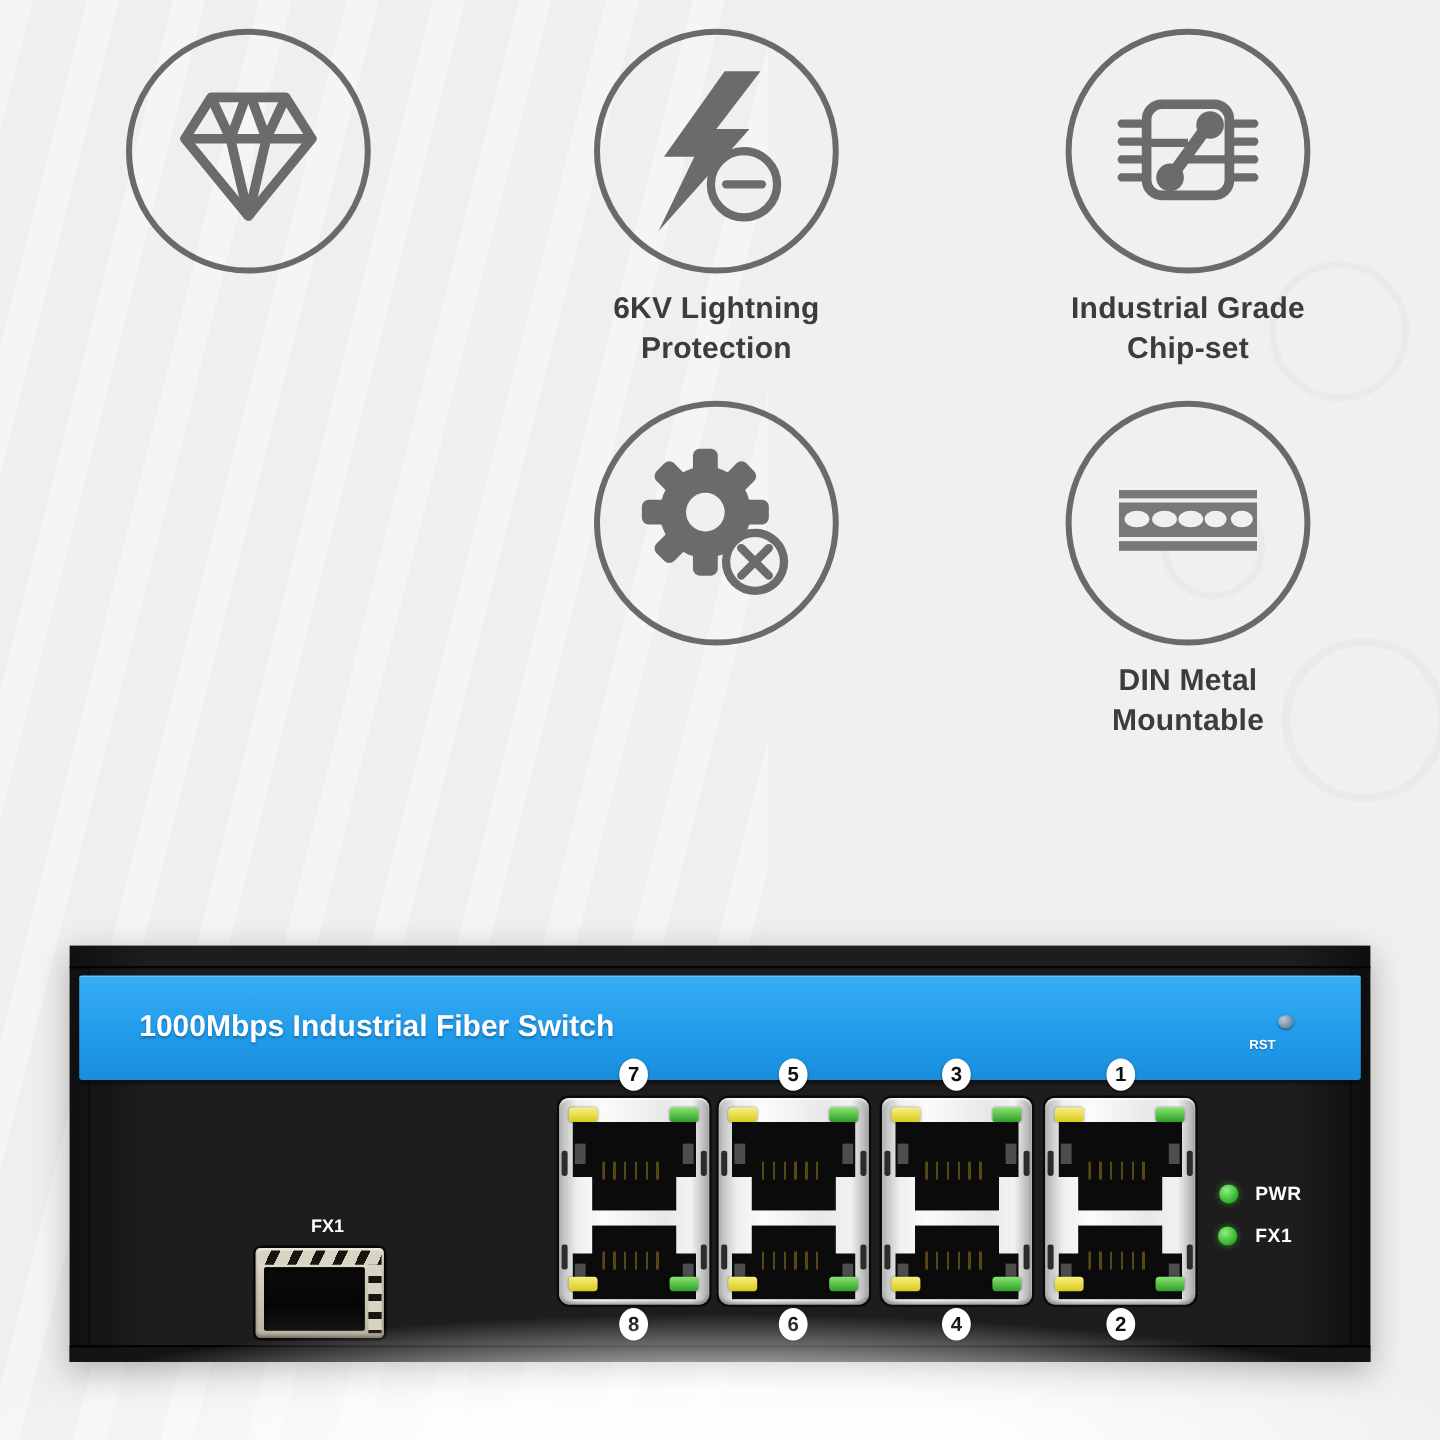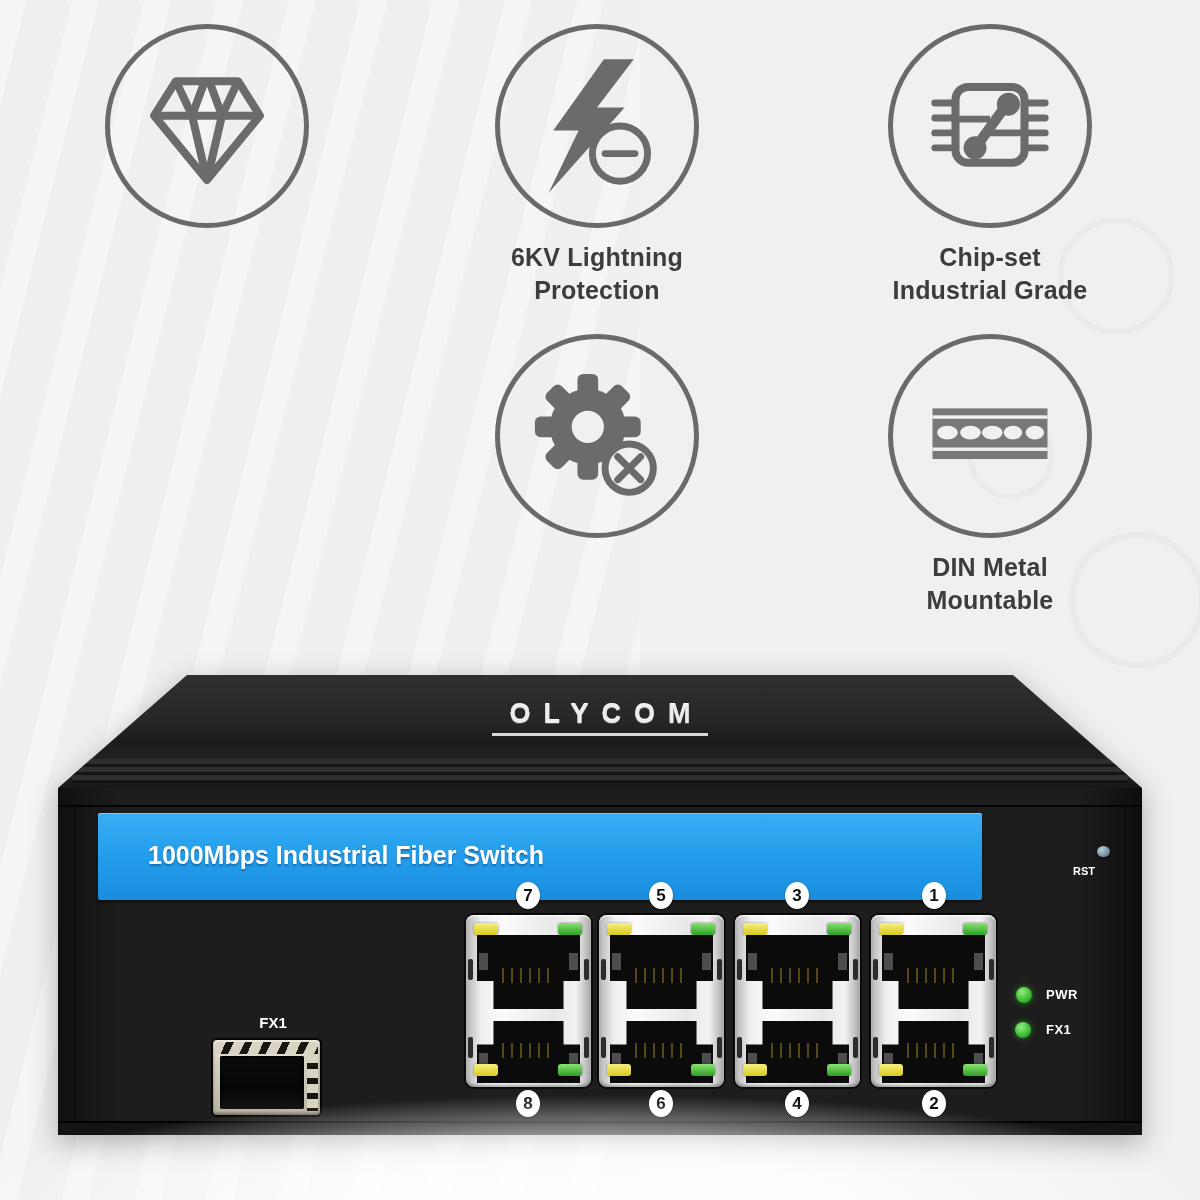--- a/index.html
+++ b/index.html
@@ -34,23 +34,23 @@
        background:repeating-linear-gradient(180deg,#323232 0 5px,#121212 5px 8px);}
   .brand{position:absolute;left:0;right:0;top:24px;text-align:center;}
   .brand span{display:inline-block;font-size:27px;font-weight:bold;letter-spacing:13px;
        color:#ededed;padding:0 4px 3px 17px;border-bottom:3px solid #d9d9d9;
        text-shadow:0 1px 0 #5a5a5a,0 -1px 0 #ffffff;}
   .face{position:absolute;left:0;top:113px;width:1084px;height:347px;
         background:linear-gradient(90deg,#101010 0%,#1d1d1d 6%,#1d1d1d 94%,#0e0e0e 100%);}
   .face-seam-top{position:absolute;left:0;right:0;top:17px;height:2px;background:#040404;}
   .edge-seam{position:absolute;top:16px;bottom:12px;width:1px;background:rgba(0,0,0,.6);}
   .edge-seam.l{left:16px;} .edge-seam.r{left:1067px;}
-  .banner{position:absolute;left:8px;top:25px;width:884px;height:87px;border-radius:2px;
+  .banner{position:absolute;left:8px;top:25px;width:1068px;height:87px;border-radius:2px;
         background:linear-gradient(180deg,#38adf3 0%,#219ceb 55%,#1a8ddd 100%);
-        box-shadow:inset 0 1px 0 rgba(255,255,255,.35),0 2px 3px rgba(0,0,0,.5);margin-left:32px;}
+        box-shadow:inset 0 1px 0 rgba(255,255,255,.35),0 2px 3px rgba(0,0,0,.5);}
   .banner-title{position:absolute;left:50px;top:28px;font-size:25px;font-weight:bold;color:#ffffff;
         text-shadow:0 2px 2px rgba(0,30,60,.35);}
   .rst-btn{position:absolute;left:999px;top:33px;width:13px;height:11px;border-radius:50%;
         background:radial-gradient(circle at 35% 30%,#b9cdda,#6d8699 70%);box-shadow:0 1px 2px rgba(0,0,0,.5);}
   .rst-label{position:absolute;left:975px;top:52px;width:60px;
         font-size:11px;font-weight:bold;color:#ffffff;text-shadow:0 1px 1px rgba(0,30,60,.4);}
   .pnum{position:absolute;width:24px;height:27px;border-radius:50%;background:#ffffff;
         color:#101010;font-size:17px;font-weight:bold;line-height:27px;text-align:center;
         box-shadow:0 1px 2px rgba(0,0,0,.55);}
   
@@ -87,21 +87,21 @@
         background:repeating-linear-gradient(115deg,#d9d3c4 0 10px,#18150f 10px 17px);}
   .sfp-hatch-right{position:absolute;right:2px;top:14px;bottom:4px;width:11px;
         background:repeating-linear-gradient(180deg,#d9d3c4 0 9px,#18150f 9px 15px);}
   .sfp-hole{position:absolute;left:7px;right:16px;top:16px;bottom:6px;border-radius:2px;
         background:linear-gradient(180deg,#0c0c0c 0%,#050505 60%,#141414 100%);
         box-shadow:inset 0 2px 4px #000;}
   
   .sled{position:absolute;width:16px;height:16px;border-radius:50%;
         background:radial-gradient(circle at 38% 32%,#8ff07e,#2cae27 70%,#1d7d1a);
         box-shadow:0 0 6px rgba(60,200,50,.6);}
-  .sled-label{position:absolute;font-size:13px;font-weight:bold;color:#ffffff;letter-spacing:.5px;}
+  .sled-label{position:absolute;font-size:16px;font-weight:bold;color:#ffffff;letter-spacing:.5px;}
   .bottom-seam{position:absolute;left:0;right:0;top:446px;height:2px;background:#020202;}
   .bottom-strip{position:absolute;left:0;right:0;top:448px;height:12px;background:#141414;}
 </style>
 </head>
 <body>
 
 <div class="stage">
   <div class="decor streaks"></div>
   <div class="decor rings"></div>
 
@@ -142,22 +142,22 @@
         </g>
         <rect x="30" y="26" width="60" height="66" rx="11" stroke-width="7"></rect>
         <path d="M30 54 H60" stroke-width="6"></path>
         <path d="M60 66 H90" stroke-width="6"></path>
         <path d="M48 78 L74 42" stroke-width="9" stroke-linecap="round"></path>
         <circle cx="76" cy="41" r="10" fill="#6b6b6b" stroke="none"></circle>
         <circle cx="47" cy="79" r="10" fill="#6b6b6b" stroke="none"></circle>
       </svg>
     </div>
     <div class="flabel">
+      <div>Industrial Grade</div>
       <div>Chip-set</div>
-      <div>Industrial Grade</div>
     </div>
   </div>
 
 
   <div class="feature" style="left:447px;top:334px">
     <div class="fcircle">
       <svg viewBox="0 0 120 120">
         <g fill="#6b6b6b">
           <rect x="43" y="6" width="18" height="20" rx="5" transform="rotate(0 52 52)"></rect>
           <rect x="43" y="6" width="18" height="20" rx="5" transform="rotate(45 52 52)"></rect>
@@ -193,26 +193,20 @@
         </g>
       </svg>
     </div>
     <div class="flabel">
       <div>DIN Metal</div>
       <div>Mountable</div>
     </div>
   </div>
 
   <div class="device">
-    <div class="lid">
-      <div class="lid-ridges"></div>
-      <div class="brand">
-        <span>OLYCOM</span>
-      </div>
-    </div>
 
     <div class="face">
       <div class="face-seam-top"></div>
       <div class="edge-seam l"></div>
       <div class="edge-seam r"></div>
 
       <div class="banner">
         <div class="banner-title">1000Mbps Industrial Fiber Switch</div>
         <div class="rst-btn"></div>
         <div class="rst-label">RST</div>

